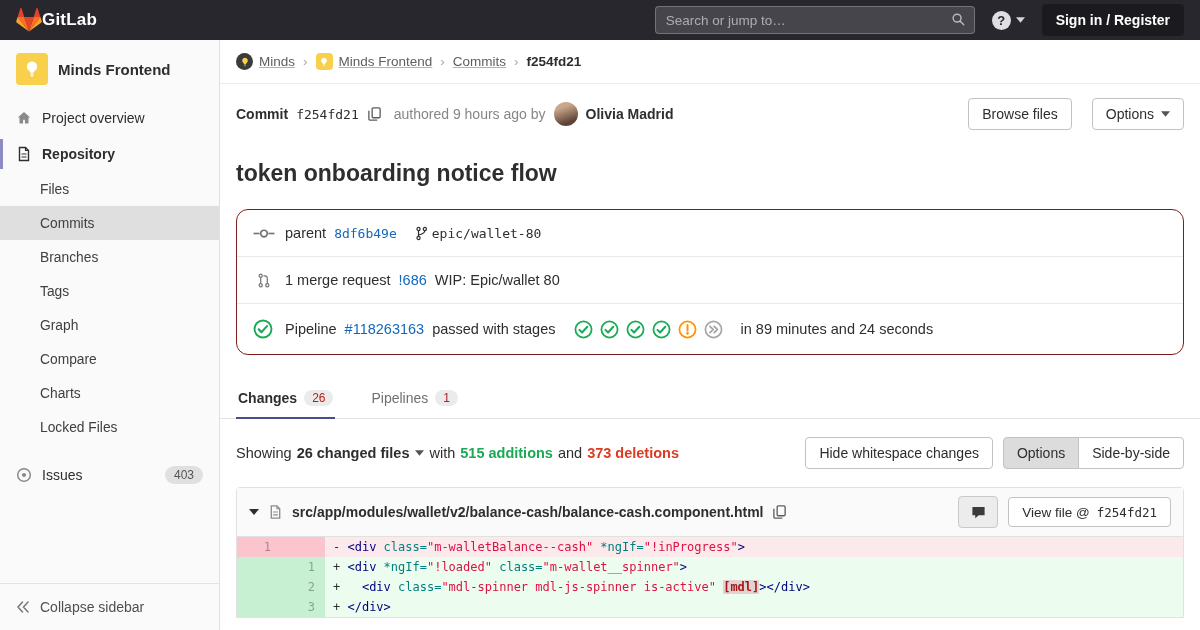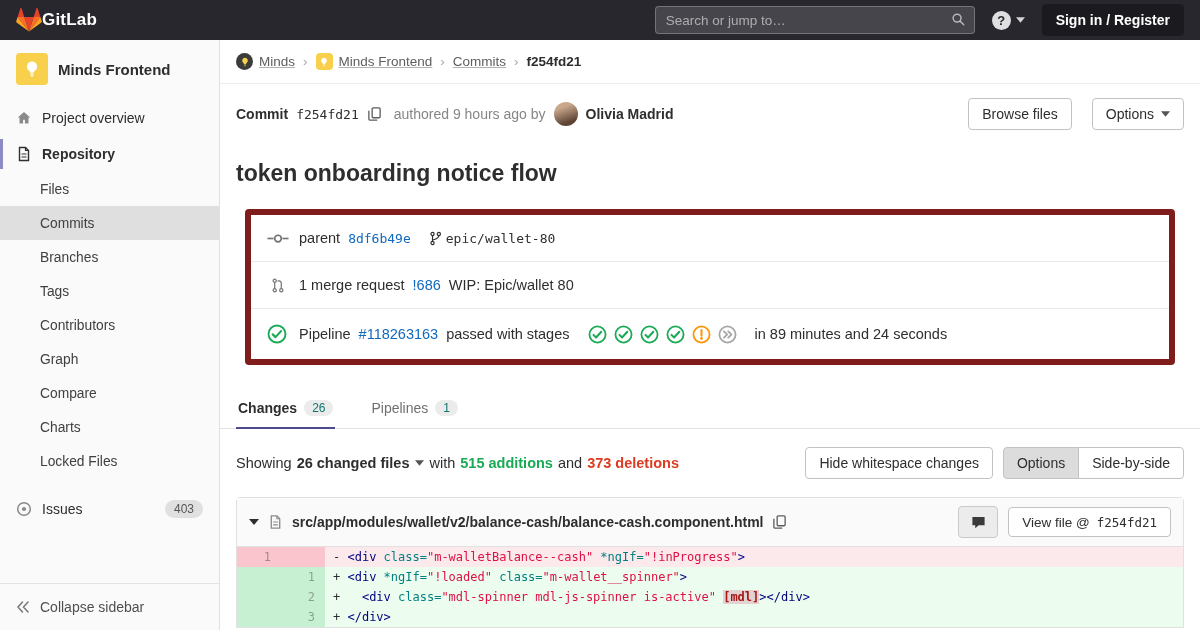--- a/index.html
+++ b/index.html
@@ -76,35 +76,35 @@
     background:linear-gradient(160deg,#c9a88c 25%,#5f4436 78%);flex:none}
   .author-name{font-weight:700}
   .commit-actions{margin-left:auto;display:flex;gap:20px}
   .btn{background:#fff;border:1px solid #c2c2c2;border-radius:4px;padding:0 13px;height:32px;
     font-size:14px;color:#2e2e2e;font-family:inherit;cursor:pointer;display:inline-flex;
     align-items:center;gap:7px}
   .btn .caret{color:#555}
 
   .commit-title{font-size:23px;font-weight:700;margin:16px 16px 22px}
 
-  .commit-box{margin:0 25px;border:6px solid #7f1d1d;border-radius:4px}
+  .commit-box{margin:0 16px;border:1px solid #7f1d1d;border-radius:12px}
   .box-row{display:flex;align-items:center;gap:8px;padding:15px 16px;border-bottom:1px solid #e9e9e9;font-size:14.5px}
   .box-row:last-child{border-bottom:none}
   .row-icon{width:22px;height:15px;color:#737373;margin-right:2px}
   .status-icon{width:20px;height:20px;margin-right:4px}
   .ref{display:inline-flex;align-items:center;gap:4px;margin-left:10px}
   .ref .ic{width:13px;height:15px;color:#2e2e2e}
   .stage-icons{display:inline-flex;gap:7px;margin:0 10px;align-items:center}
   .stage-icons .ic{width:19px;height:19px;cursor:pointer}
 
   .tabs{margin-top:22px;border-bottom:1px solid #e3e3e3;padding:0 16px;display:flex;gap:34px}
   .tab{display:flex;align-items:center;gap:7px;padding:13px 2px 11px;color:#707070;cursor:pointer;
     border-bottom:2px solid transparent;margin-bottom:-1px}
   .tab.active{color:#2e2e2e;font-weight:700;border-color:#4b4b8d}
-  .badge{background:rgba(0,0,0,.08);color:#0f766e;border-radius:10px;font-size:12px;padding:1px 8px;font-weight:400}
+  .badge{background:rgba(0,0,0,.08);color:#b91c1c;border-radius:10px;font-size:12px;padding:1px 8px;font-weight:400}
 
   .diff-summary{display:flex;align-items:center;padding:18px 16px;gap:5px;font-size:14.5px}
   .dd{display:inline-flex;align-items:center;gap:6px;cursor:pointer;font-weight:700}
   .dd .caret{color:#555}
   .additions{color:#1aaa55;font-weight:700}
   .deletions{color:#db3b21;font-weight:700}
   .right-controls{margin-left:auto;display:flex;gap:10px;align-items:center}
   .seg{display:inline-flex}
   .seg .btn{border-radius:0;margin-left:-1px}
   .seg .btn:first-child{border-radius:4px 0 0 4px;margin-left:0}
@@ -208,21 +208,20 @@
           </svg>
         </span>
       <span>Repository</span>
     </li>
   </ul>
   <ul class="sub-list" id="repo-subitems">
       <li>Files</li>
       <li class="active">Commits</li>
       <li>Branches</li>
       <li>Tags</li>
-      <li>Contributors</li>
       <li>Graph</li>
       <li>Compare</li>
       <li>Charts</li>
       <li>Locked Files</li>
     </ul>
   <ul class="side-nav">
     <li class="side-item issues-row">
       <span class="ic">
           <svg viewBox="0 0 16 16">
             <circle cx="8" cy="8" r="6.3" fill="none" stroke="currentColor" stroke-width="1.5"></circle>

